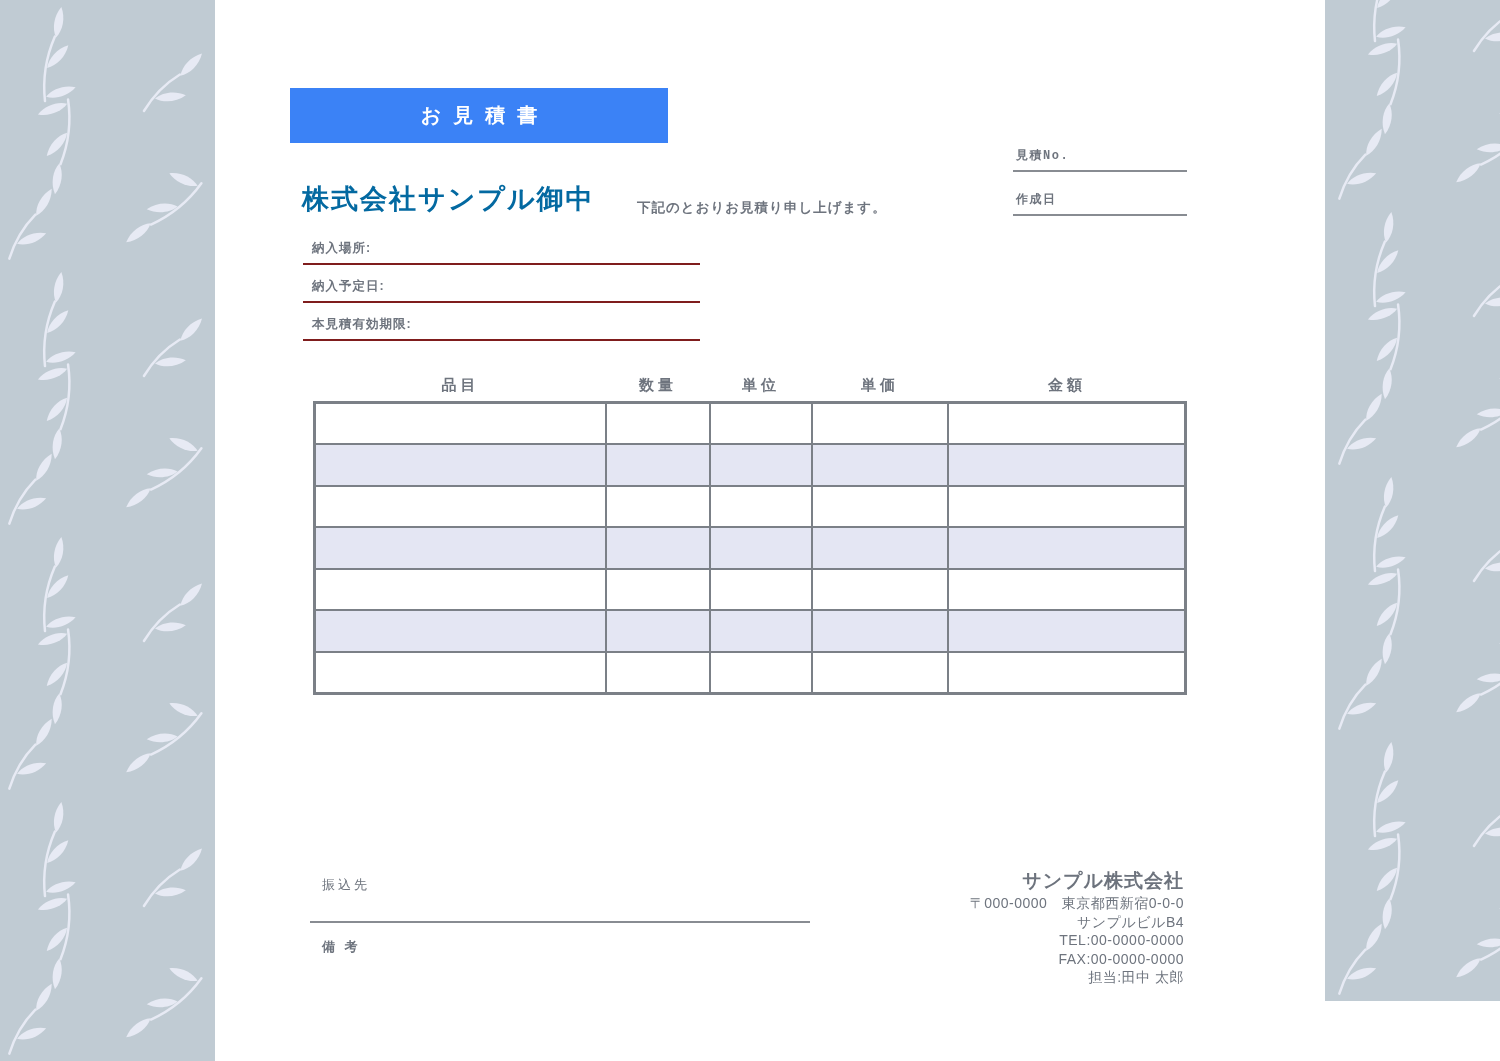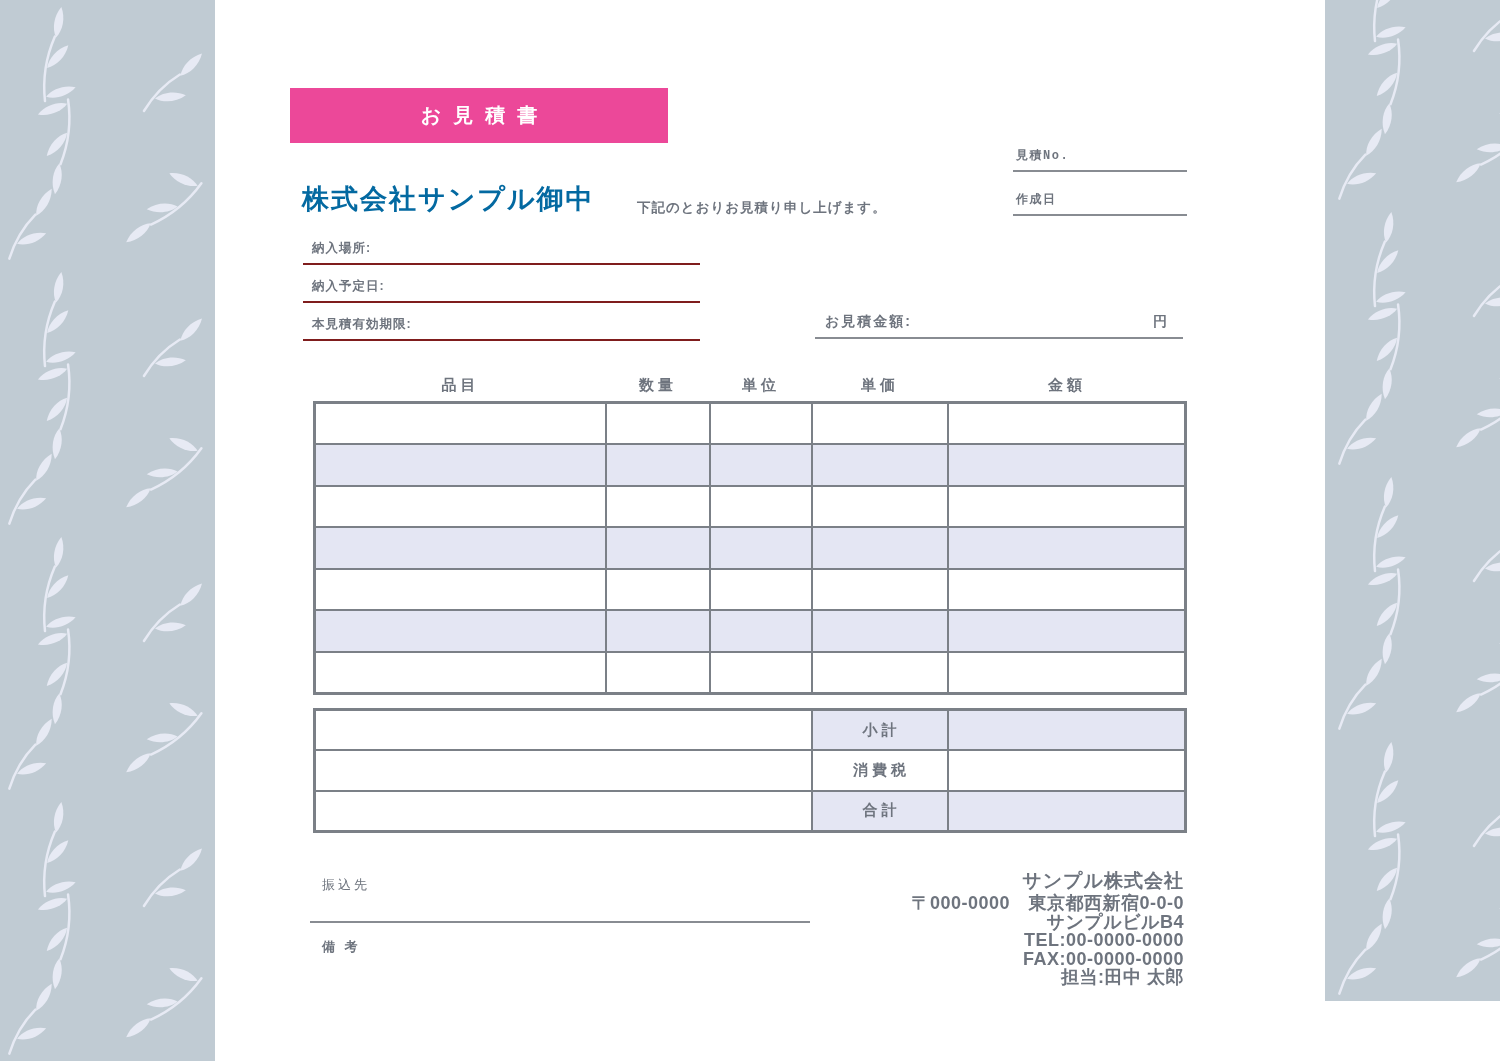--- a/index.html
+++ b/index.html
@@ -13,21 +13,21 @@
   }
   .abs { position: absolute; }
 
   
   #side-pattern { position: absolute; left: 0; top: 0; width: 1500px; height: 1061px; z-index: 0; }
   .page { position: absolute; left: 215px; top: 0; width: 1070px; height: 1061px; background: #ffffff; z-index: 1; }
 
   
   .banner {
     left: 75px; top: 88px; width: 378px; height: 55px;
-    background: #ec4899;
+    background: #3b82f6;
     display: flex; align-items: center; justify-content: center;
     color: #ffffff; font-weight: bold; font-size: 20px; letter-spacing: 12px;
     text-indent: 12px;
   }
 
   .addressee { left: 87px; top: 181px; font-size: 27px; font-weight: bold; letter-spacing: 2px; color: #0369a1; }
   .greeting  { left: 422px; top: 199px; font-size: 13.5px; font-weight: 600; letter-spacing: 1px; }
 
   .meta-field { left: 798px; width: 174px; height: 25px; border-bottom: 2px solid #888c92; font-family: Liberation Mono, monospace; }
   .meta-field .lbl { font-size: 12px; font-weight: 600; letter-spacing: 1.5px; padding-left: 3px; }
@@ -71,21 +71,21 @@
     letter-spacing: 4px; text-indent: 4px; color: #6e747e;
   }
   .summary-table tr:nth-child(odd) .shaded { background: #e4e6f3; }
 
   .bank-label { left: 107px; top: 876px; font-size: 13px; font-weight: normal; letter-spacing: 3px; }
   .bank-line  { left: 95px;  top: 900px; width: 500px; height: 23px; border-bottom: 2px solid #888c92; }
   .remarks-label { left: 107px; top: 938px; font-size: 13px; font-weight: bold; letter-spacing: 3px; }
 
   .issuer { left: 635px; top: 868px; width: 334px; text-align: right; }
   .issuer .name { font-size: 19px; font-weight: bold; letter-spacing: 1px; color: #6d737d; }
-  .issuer .line { font-size: 18px; font-weight: 700; line-height: 18.5px; letter-spacing: 0.5px; }
+  .issuer .line { font-size: 14px; font-weight: 400; line-height: 18.5px; letter-spacing: 0.5px; }
 </style>
 </head>
 <body>
 
 <svg id="side-pattern" xmlns="http://www.w3.org/2000/svg">
   <defs>
     <path id="leaf" d="M0,0 C5.5,-8 6,-21 0,-31 C-6,-21 -5.5,-8 0,0"></path>
     <g id="sprig3">
       <path d="M3,58 C5,38 11,18 26,-3" fill="none" stroke="#e7eaf4" stroke-width="2.5" stroke-linecap="round"></path>
       <use href="#leaf" transform="translate(27,-2) rotate(22)" fill="#e7eaf4"></use>
@@ -130,25 +130,20 @@
   <div class="abs info-field if-1">
     <div class="lbl">納入場所:</div>
   </div>
   <div class="abs info-field if-2">
     <div class="lbl">納入予定日:</div>
   </div>
   <div class="abs info-field if-3">
     <div class="lbl">本見積有効期限:</div>
   </div>
 
-  <div class="abs amount-field">
-    <span class="lbl">お見積金額:</span>
-    <span class="val"></span>
-    <span class="unit">円</span>
-  </div>
 
   <div class="abs col-headers">
     <span class="ch-0">品目</span>
     <span class="ch-1">数量</span>
     <span class="ch-2">単位</span>
     <span class="ch-3">単価</span>
     <span class="ch-4">金額</span>
   </div>
 
   <table class="abs item-table">
@@ -205,44 +200,20 @@
         <tr>
           <td></td>
           <td></td>
           <td></td>
           <td></td>
           <td></td>
         </tr>
       </tbody>
   </table>
 
-  <table class="abs summary-table">
-    <colgroup>
-      <col style="width:497px">
-        <col style="width:136px">
-        <col style="width:238px">
-    </colgroup>
-    <tbody>
-      <tr>
-        <td></td>
-        <td class="sum-label shaded">小計</td>
-        <td class="shaded"></td>
-      </tr>
-      <tr>
-        <td></td>
-        <td class="sum-label shaded">消費税</td>
-        <td class="shaded"></td>
-      </tr>
-      <tr>
-        <td></td>
-        <td class="sum-label shaded">合計</td>
-        <td class="shaded"></td>
-      </tr>
-    </tbody>
-  </table>
 
   <div class="abs bank-label">振込先</div>
   <div class="abs bank-line"></div>
   <div class="abs remarks-label">備 考</div>
 
   <div class="abs issuer">
     <div class="name">サンプル株式会社</div>
     <div class="line">〒000-0000　東京都西新宿0-0-0</div>
     <div class="line">サンプルビルB4</div>
     <div class="line">TEL:00-0000-0000</div>

